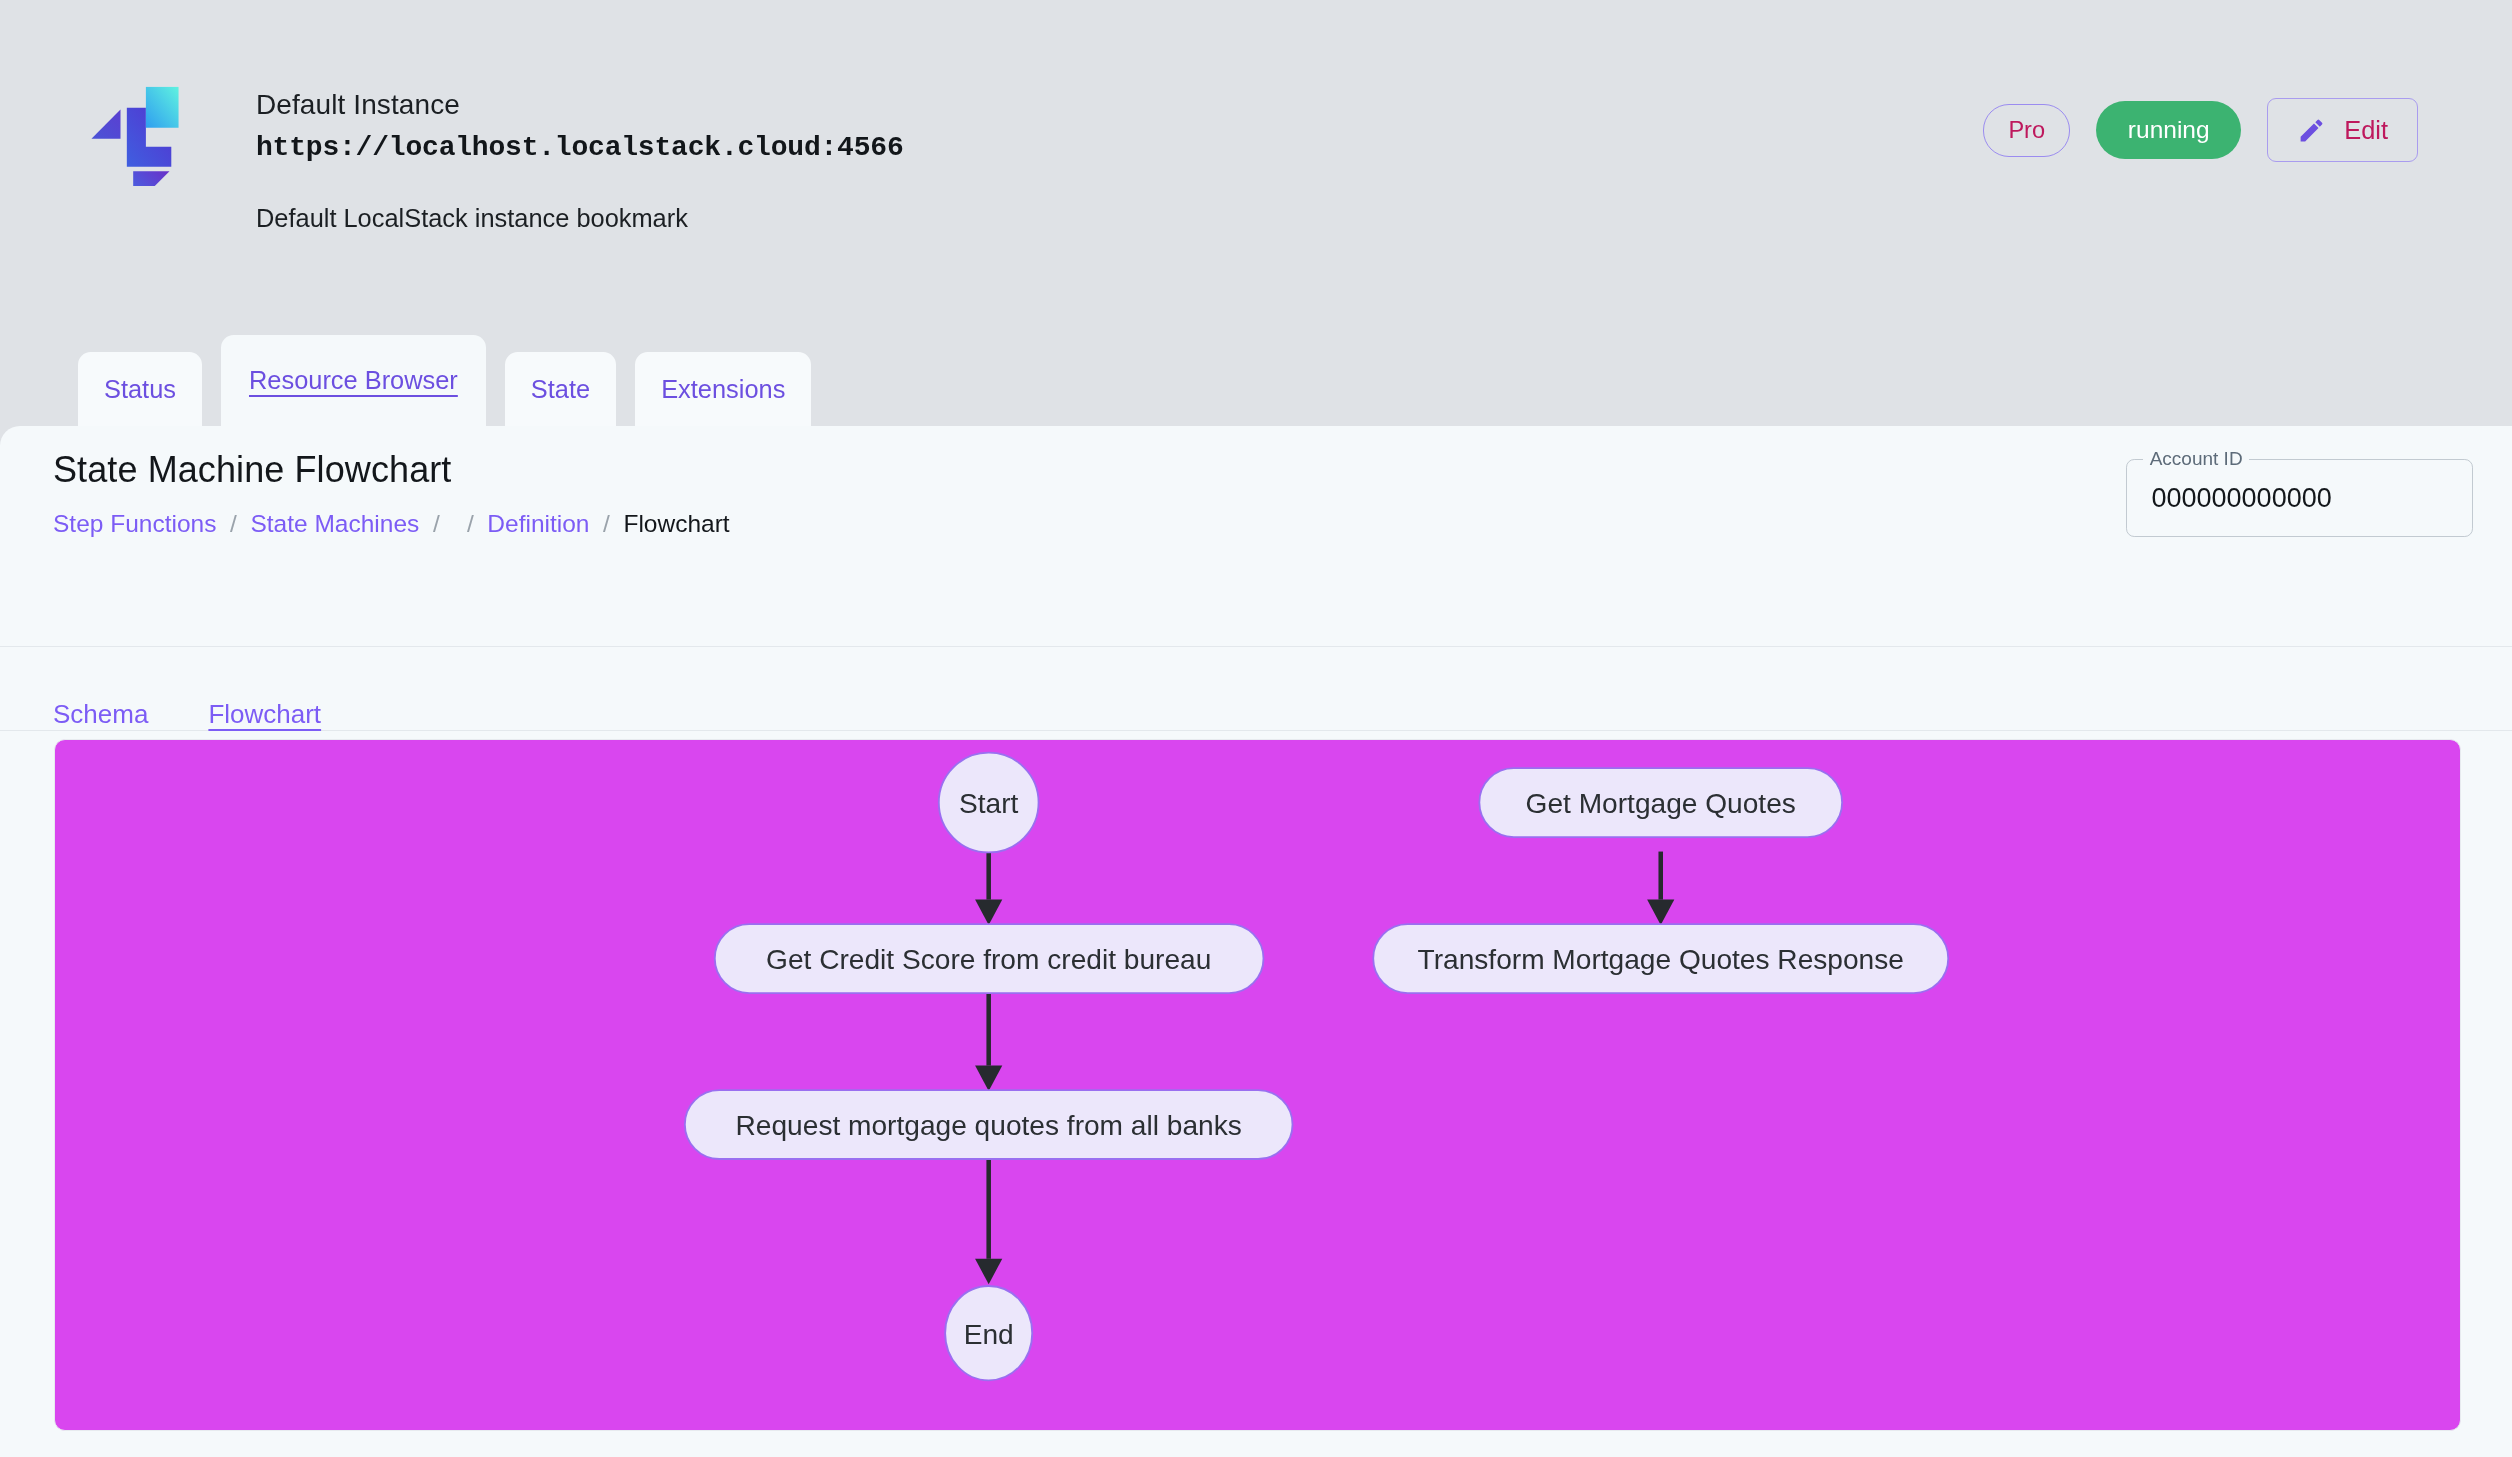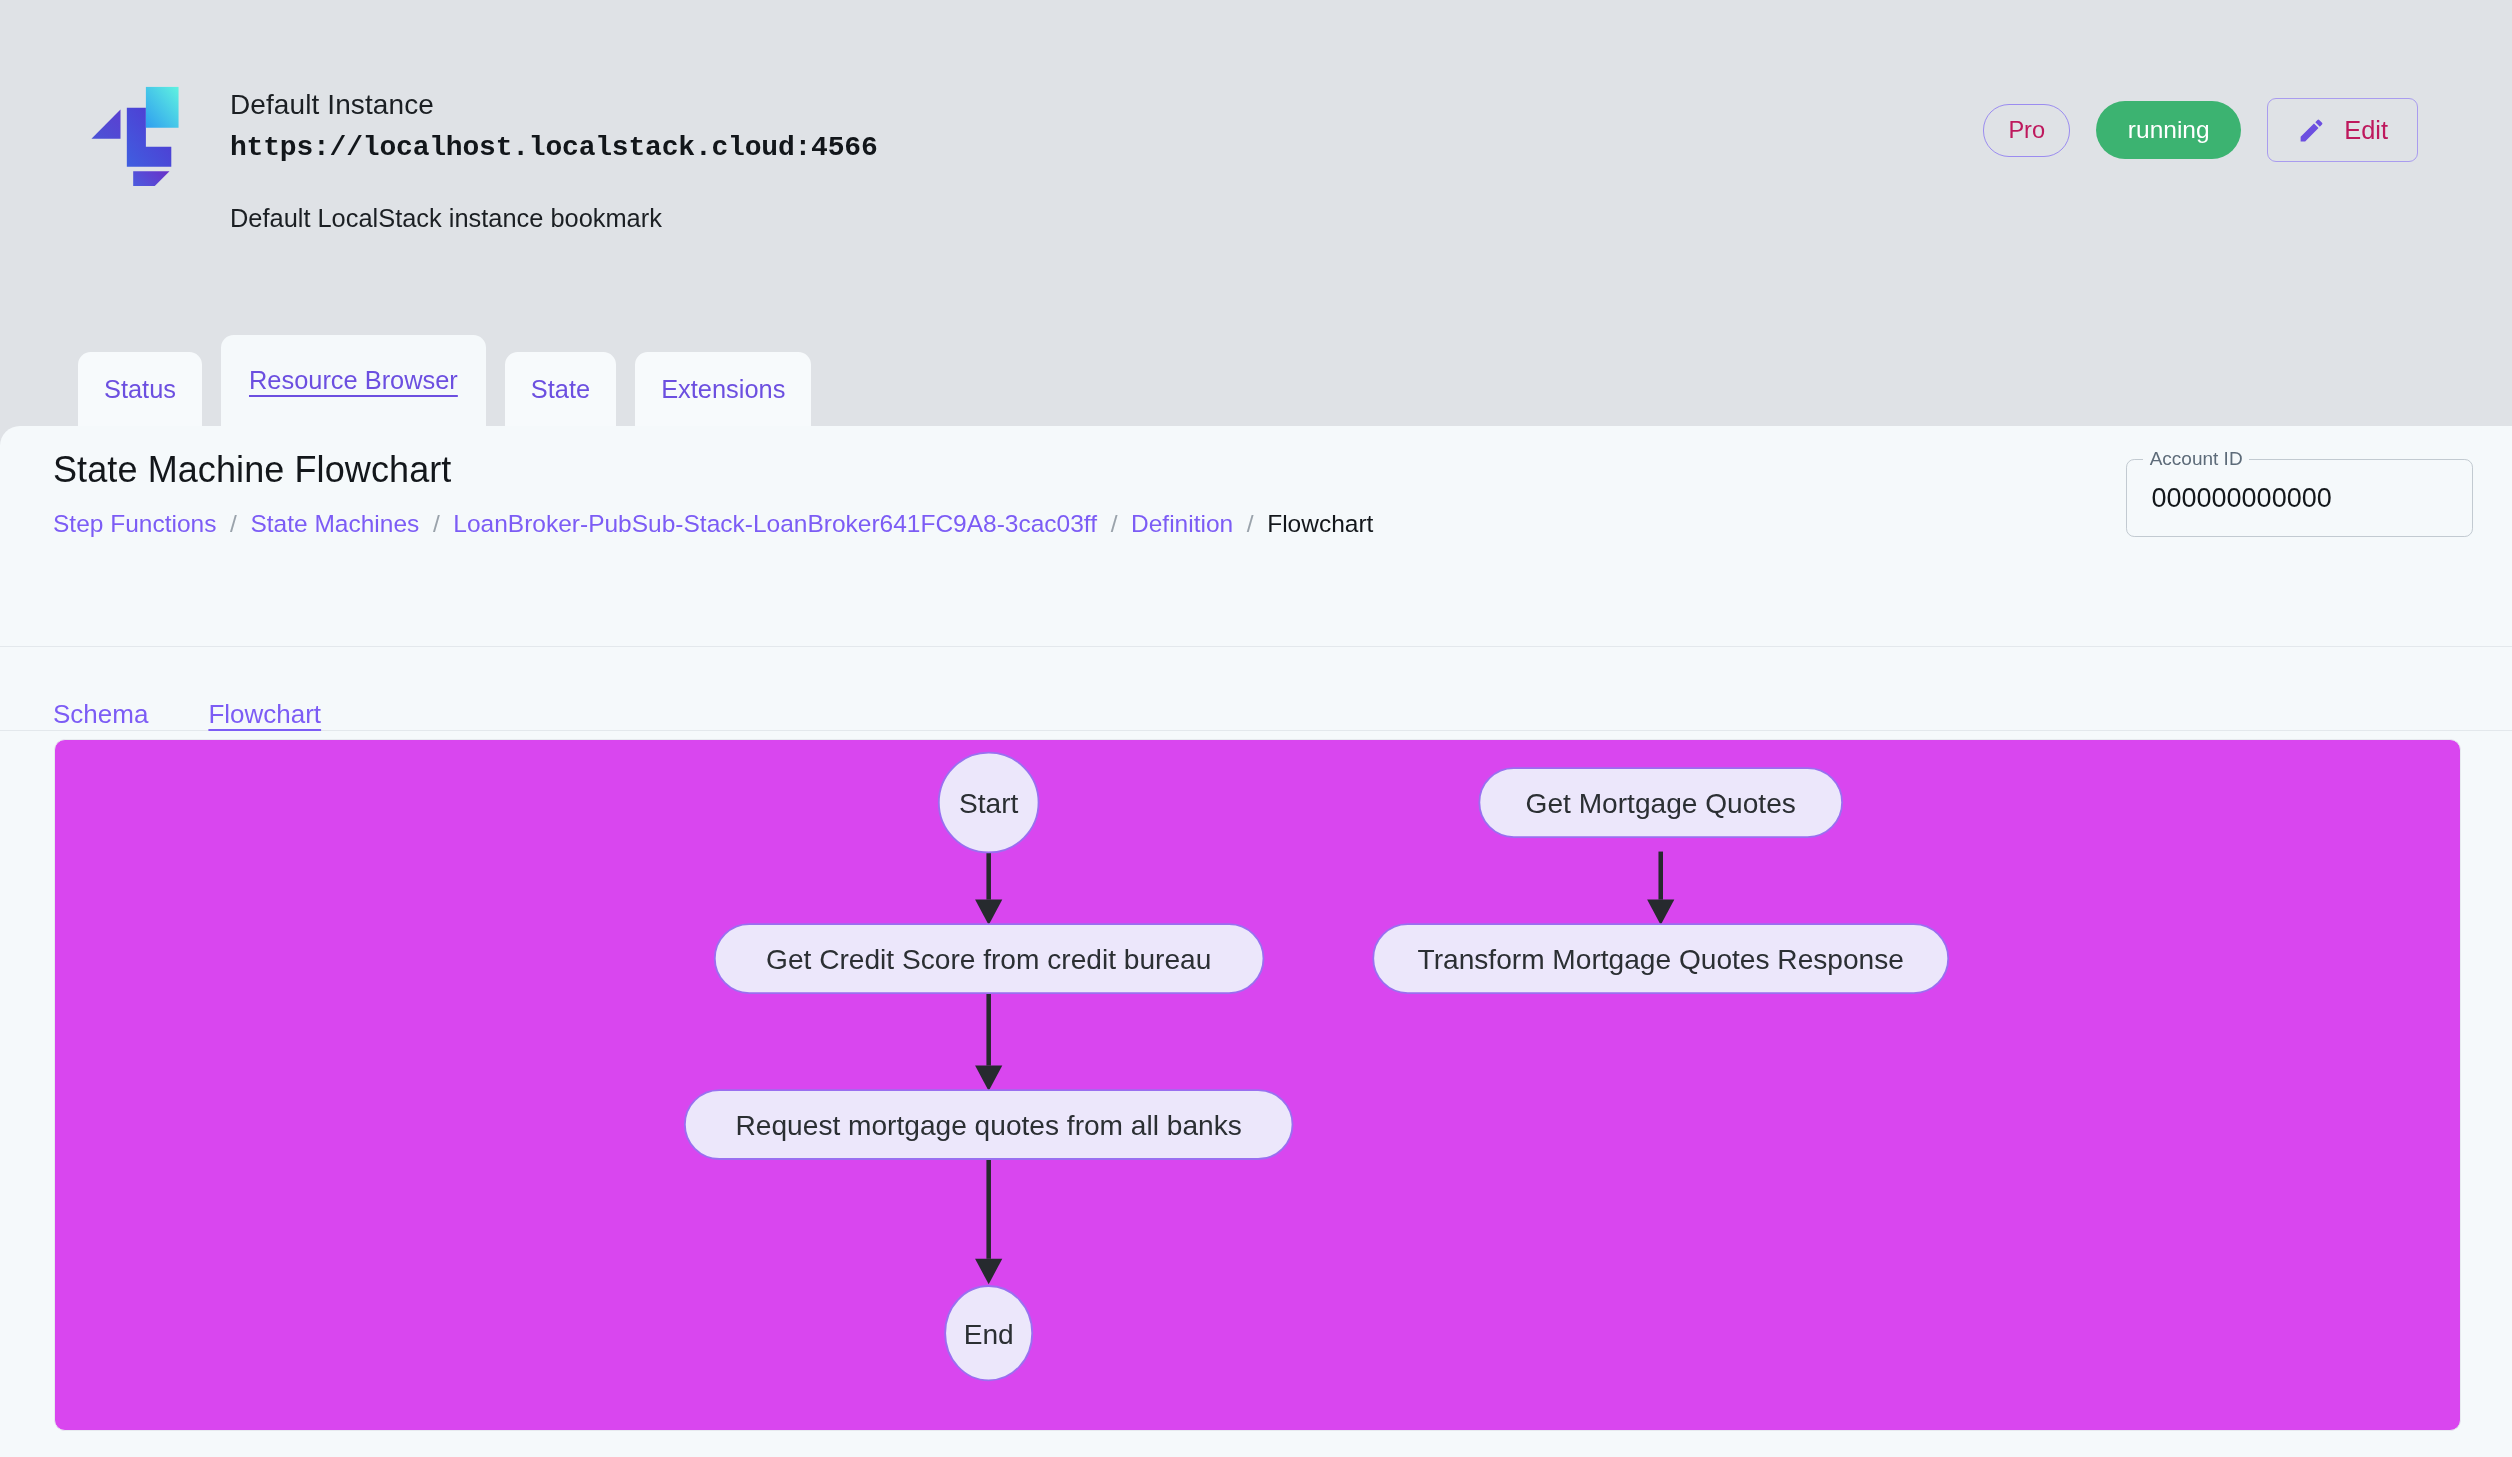--- a/index.html
+++ b/index.html
@@ -44,21 +44,21 @@
   .ls-logo {
     width: 98px;
     height: 102px;
     position: relative;
     flex: 0 0 auto;
     margin-top: 1.8px;
   }
   .ls-logo svg { display: block; }
 
   .instance-texts {
-    margin-left: 46px;
+    margin-left: 72px;
     margin-top: 5.4px;
   }
   .instance-name {
     font-size: 28px;
     color: #1b1f23;
     line-height: 1.25;
     letter-spacing: 0.1px;
   }
   .instance-endpoint {
     font-family: "Liberation Mono", "DejaVu Sans Mono", monospace;
@@ -386,21 +386,20 @@
   <div class="content-panel">
 
     <div class="title-block">
       <div class="page-title">State Machine Flowchart</div>
 
       <div class="breadcrumb">
         <span class="crumb-link">Step Functions</span>
         <span class="crumb-sep">/</span>
         <span class="crumb-link">State Machines</span>
         <span class="crumb-sep">/</span>
-        <span class="crumb-link">LoanBroker-PubSub-Stack-LoanBroker641FC9A8-3cac03ff</span>
         <span class="crumb-sep">/</span>
         <span class="crumb-link">Definition</span>
         <span class="crumb-sep">/</span>
         <span class="crumb-current">Flowchart</span>
       </div>
 
       <div class="meta-fields">
         <div class="mui-field account">
           <span class="mui-legend">Account ID</span>
           <span class="mui-value">000000000000</span>

